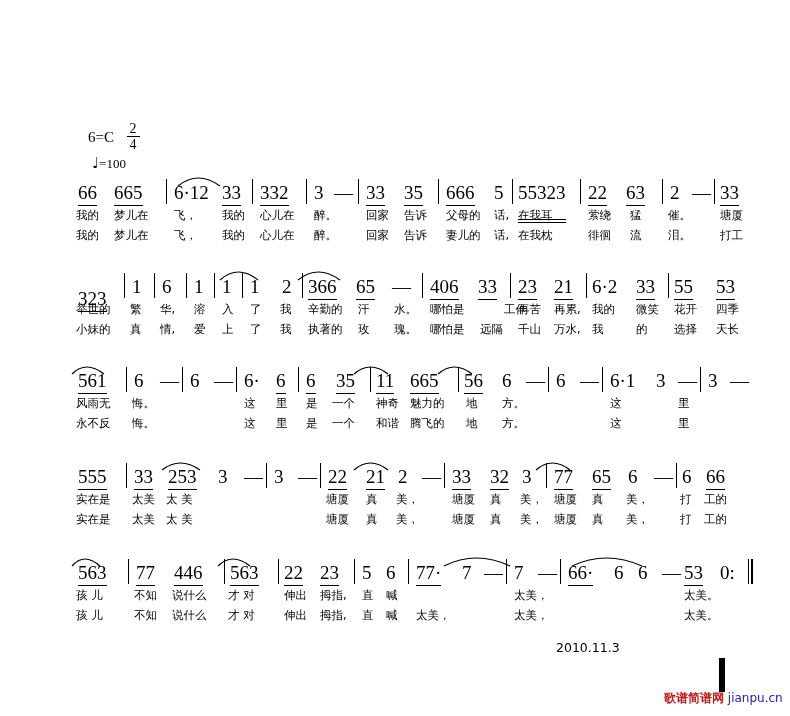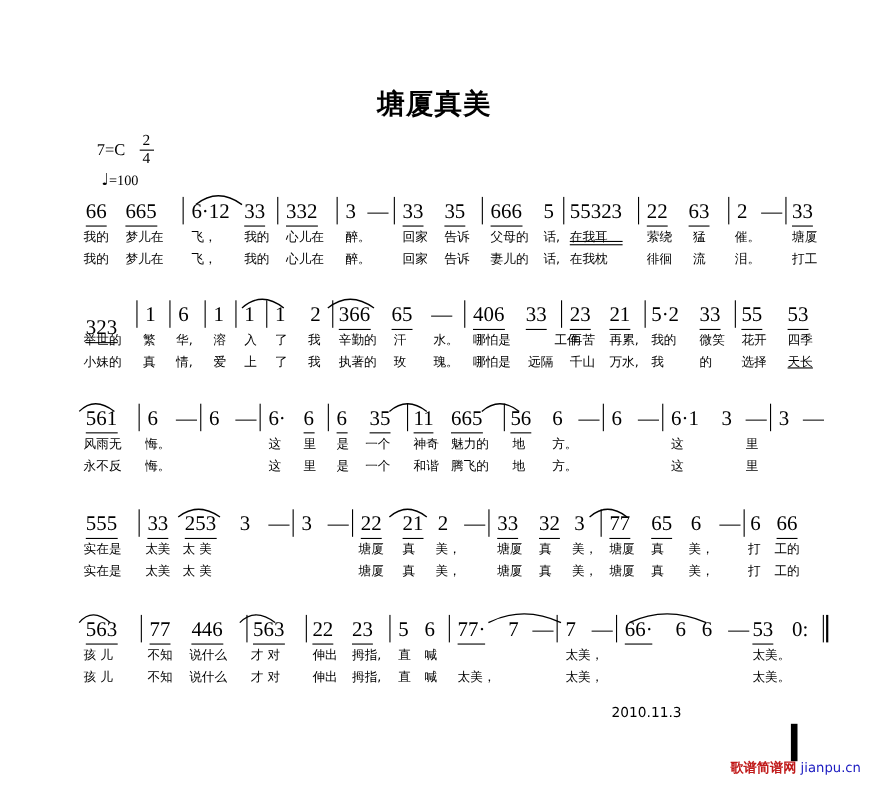--- a/index.html
+++ b/index.html
@@ -195,24 +195,23 @@
     white-space: nowrap;
   }
   .watermark .cn { color: #c01a1a; font-weight: bold; letter-spacing: 0px; }
   .watermark .en { color: #1a1ac0; }
 </style>
 </head>
 <body>
 
 <div id="sheet">
 
-  <div class="title">塘厦真美</div>
 
   <div class="keyblock">
-    <span class="key">7=C</span>
+    <span class="key">6=C</span>
     <span class="meter">
       <span class="num">2</span>
       <span class="bar"></span>
       <span class="den">4</span>
     </span>
     <span class="tempo"><span class="quarter">♩</span><span>=100</span></span>
   </div>
 
 
   <div class="system" style="top:182px;">
@@ -305,21 +304,21 @@
       <span class="cell" style="left:238px;"><span class="n u1">366</span></span>
       <span class="cell" style="left:286px;"><span class="n u1">65</span></span>
       <span class="cell" style="left:322px;"><span class="n">—</span></span>
       <span class="barline" style="left:352px;"></span>
       <span class="cell" style="left:360px;"><span class="n u1">406</span></span>
       <span class="cell" style="left:408px;"><span class="n u1">33</span></span>
       <span class="barline" style="left:440px;"></span>
       <span class="cell" style="left:448px;"><span class="n u1">23</span></span>
       <span class="cell" style="left:484px;"><span class="n u1">21</span></span>
       <span class="barline" style="left:516px;"></span>
-      <span class="cell" style="left:522px;"><span class="n">5·2</span></span>
+      <span class="cell" style="left:522px;"><span class="n">6·2</span></span>
       <span class="cell" style="left:566px;"><span class="n u1">33</span></span>
       <span class="barline" style="left:598px;"></span>
       <span class="cell" style="left:604px;"><span class="n u1">55</span></span>
       <span class="cell" style="left:646px;"><span class="n u1">53</span></span>
     </div>
     <div class="lyrics">
       <span style="left:6px;">举世的</span>
       <span style="left:60px;">繁</span>
       <span style="left:90px;">华,</span>
       <span style="left:124px;">溶</span>
@@ -349,21 +348,21 @@
       <span style="left:238px;">执著的</span>
       <span style="left:288px;">玫</span>
       <span style="left:324px;">瑰。</span>
       <span style="left:360px;">哪怕是</span>
       <span style="left:410px;">远隔</span>
       <span style="left:448px;">千山</span>
       <span style="left:484px;">万水,</span>
       <span style="left:522px;">我</span>
       <span style="left:566px;">的</span>
       <span style="left:604px;">选择</span>
-      <span style="left:646px;text-decoration:underline;">天长</span>
+      <span style="left:646px;">天长</span>
     </div>
   </div>
 
   <div class="system" style="top:370px;">
     <div class="notes">
       <svg class="slurs" width="660" height="20">
         <path d="M2 18 Q16 4 34 18" fill="none" stroke="#000" stroke-width="1.2"></path>
         <path d="M284 18 Q300 4 318 18" fill="none" stroke="#000" stroke-width="1.2"></path>
         <path d="M368 18 Q384 4 402 18" fill="none" stroke="#000" stroke-width="1.2"></path>
       </svg>

